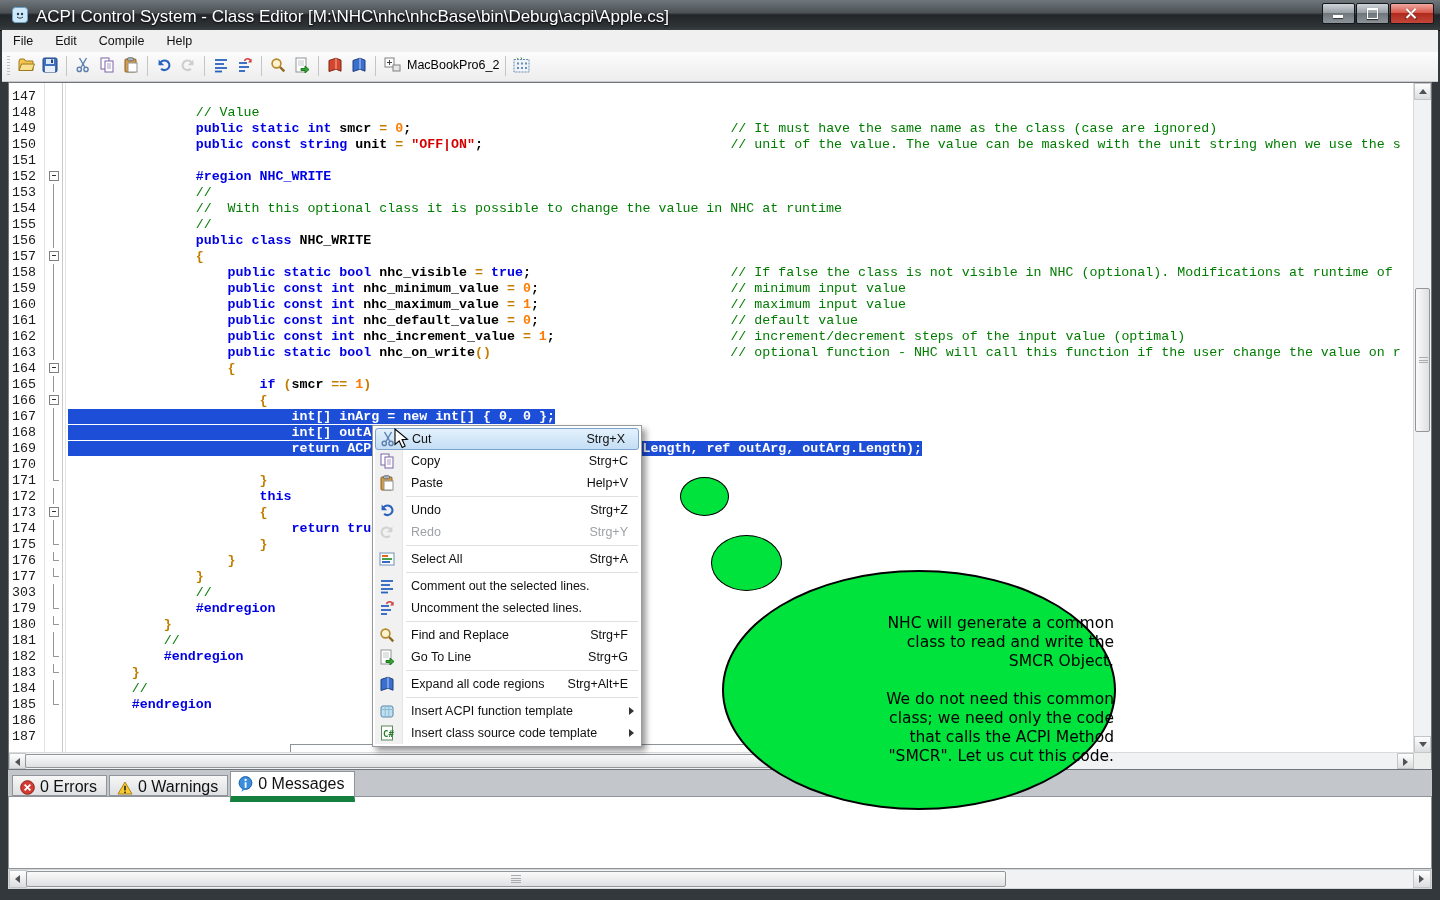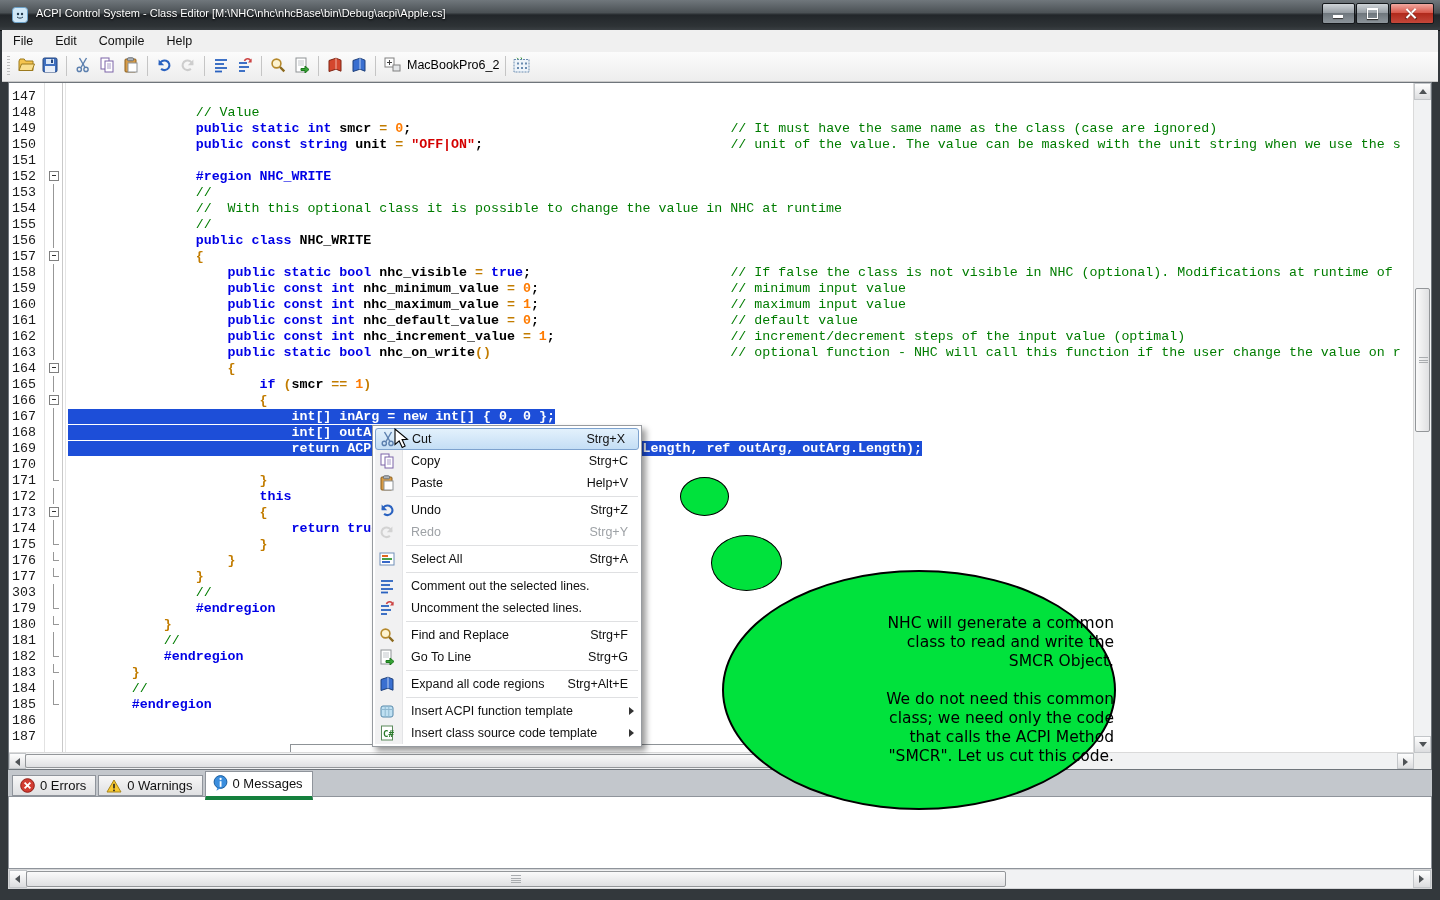--- a/index.html
+++ b/index.html
@@ -3,21 +3,21 @@
 <meta charset="utf-8">
 <style>
   html,body{margin:0;padding:0;}
   body{width:1440px;height:900px;position:relative;overflow:hidden;background:#33383c;
        font-family:"Liberation Sans",sans-serif;-webkit-font-smoothing:antialiased;}
   
   .titlebar{position:absolute;left:0;top:0;width:1440px;height:30px;
     background:linear-gradient(#70777c 0%,#4b5155 42%,#22262a 50%,#2e3336 88%,#3a3f43 100%);
     border-bottom:1px solid #101214;}
   .appicon{position:absolute;left:12px;top:7px;width:16px;height:16px;}
-  .wtitle{position:absolute;left:36px;top:7px;color:#fff;font-size:11px;text-shadow:0 1px 2px #000;white-space:nowrap;}
+  .wtitle{position:absolute;left:36px;top:7px;color:#fff;font-size:17px;text-shadow:0 1px 2px #000;white-space:nowrap;}
   .winbtns{position:absolute;right:6px;top:3px;display:flex;}
   .wb{height:19px;border:1px solid #15181b;border-radius:2px;margin-left:1px;position:relative;
       background:linear-gradient(#cfd4d8 0%,#9aa1a7 45%,#6f777d 50%,#8d959b 100%);}
   .wb.min,.wb.max{width:31px;}
   .wb.close{width:42px;background:linear-gradient(#f0a8a0 0%,#d95b4e 45%,#b02a1c 50%,#c4473a 100%);}
   .g-min{position:absolute;left:10px;top:11px;width:10px;height:3px;background:#fff;box-shadow:0 1px 1px #333;}
   .g-max{position:absolute;left:10px;top:4px;width:9px;height:8px;border:1px solid #fff;border-top:2px solid #fff;box-shadow:0 1px 1px #333;}
   .g-x{position:absolute;left:14px;top:3px;width:12px;height:12px;}
   .g-x::before,.g-x::after{content:"";position:absolute;left:5px;top:0;width:2.4px;height:13px;background:#fff;box-shadow:0 1px 1px #40100a;}
   .g-x::before{transform:rotate(45deg);} .g-x::after{transform:rotate(-45deg);}
@@ -67,23 +67,23 @@
   .a-rt{left:5px;top:4px;border-top:4px solid transparent;border-bottom:4px solid transparent;border-left:5px solid #4f5356;}
   .thumb{position:absolute;background:linear-gradient(90deg,#fafafa,#dfe0e2);border:1px solid #939699;border-radius:2px;}
   .thumb.h{background:linear-gradient(#fafafa,#dfe0e2);}
   .grip-v{position:absolute;left:3px;top:50%;margin-top:-3px;width:9px;height:6px;
     background:repeating-linear-gradient(#a9acaf 0 1px,transparent 1px 2.5px);}
   .grip-h{position:absolute;top:3px;left:50%;margin-left:-5px;width:10px;height:8px;
     background:repeating-linear-gradient(#a9acaf 0 1px,transparent 1px 2.5px);}
   
   .tabstrip{position:absolute;left:8px;top:770px;right:8px;height:27px;background:#c3c7cc;}
   .tab{display:inline-block;position:relative;margin:5px 1px 0 1px;height:17px;padding:2px 9px 0 7px;
-    font-size:13px;color:#111;background:linear-gradient(#f7f7f7,#dfe0e2);border:1px solid #8f949b;vertical-align:top;}
+    font-size:16px;color:#111;background:linear-gradient(#f7f7f7,#dfe0e2);border:1px solid #8f949b;vertical-align:top;}
   .tab:first-child{margin-left:4px;}
-  .tab.active{margin-top:1px;height:21px;padding-top:3px;background:#fff;z-index:3;border-bottom:4px solid #15803d;}
+  .tab.active{margin-top:1px;height:21px;padding-top:3px;background:#fff;z-index:3;border-bottom:6px solid #15803d;}
   .tab svg{vertical-align:-3px;margin-right:5px;}
   .bpanel{position:absolute;left:8px;top:796px;right:8px;height:71px;background:#fff;border:1px solid #8f949b;z-index:1;}
   .bscroll{position:absolute;left:8px;right:8px;top:869px;height:18px;background:#f1f2f3;border:1px solid #d5d6d8;}
   
   .ctxmenu{position:absolute;left:372px;top:425px;width:268px;background:#fff;border:1px solid #979ba0;
     box-shadow:4px 4px 6px rgba(0,0,0,.4);padding:2px 0;z-index:60;}
   .ctxmenu::before{content:"";position:absolute;left:2px;top:2px;bottom:2px;width:27px;background:#f1f1f2;border-right:1px solid #e3e4e6;}
   .mi{position:relative;height:22px;line-height:22px;padding-left:38px;font-size:12.5px;color:#101010;white-space:nowrap;}
   .mi .ic{position:absolute;left:6px;top:3px;width:16px;height:16px;}
   .mi .sc{position:absolute;right:13px;color:#101010;}

